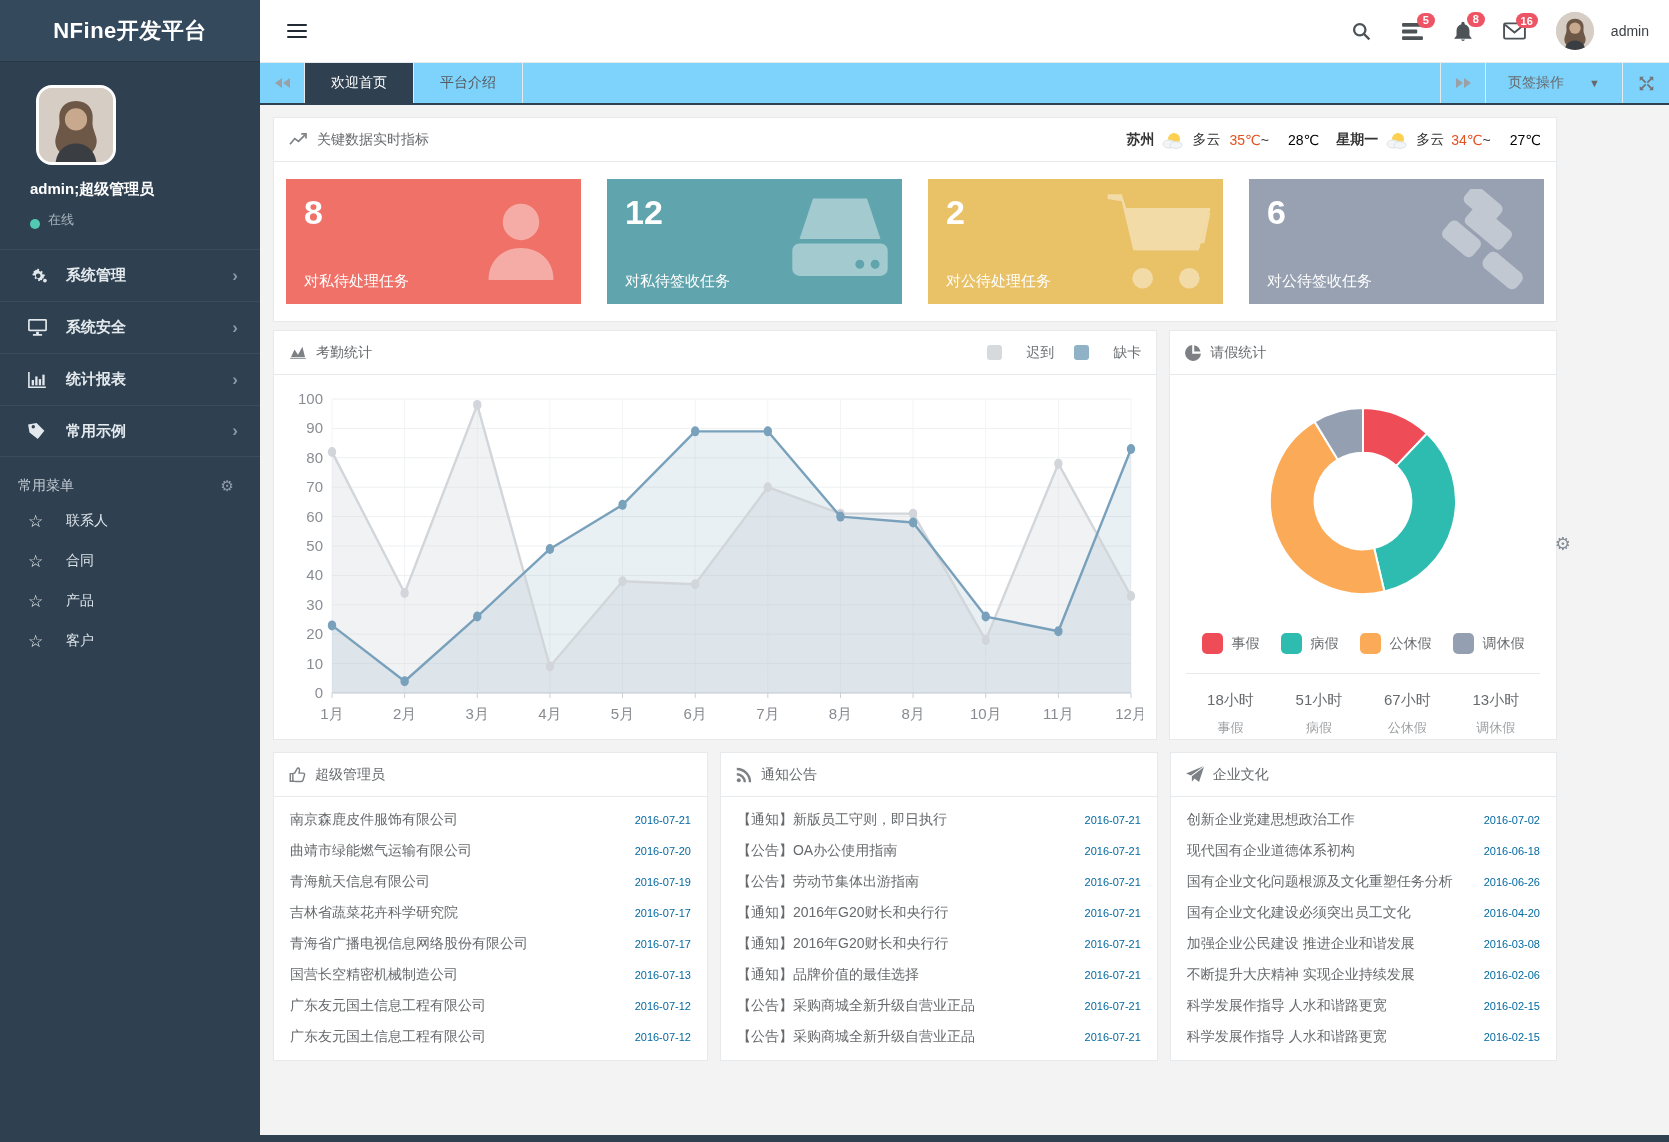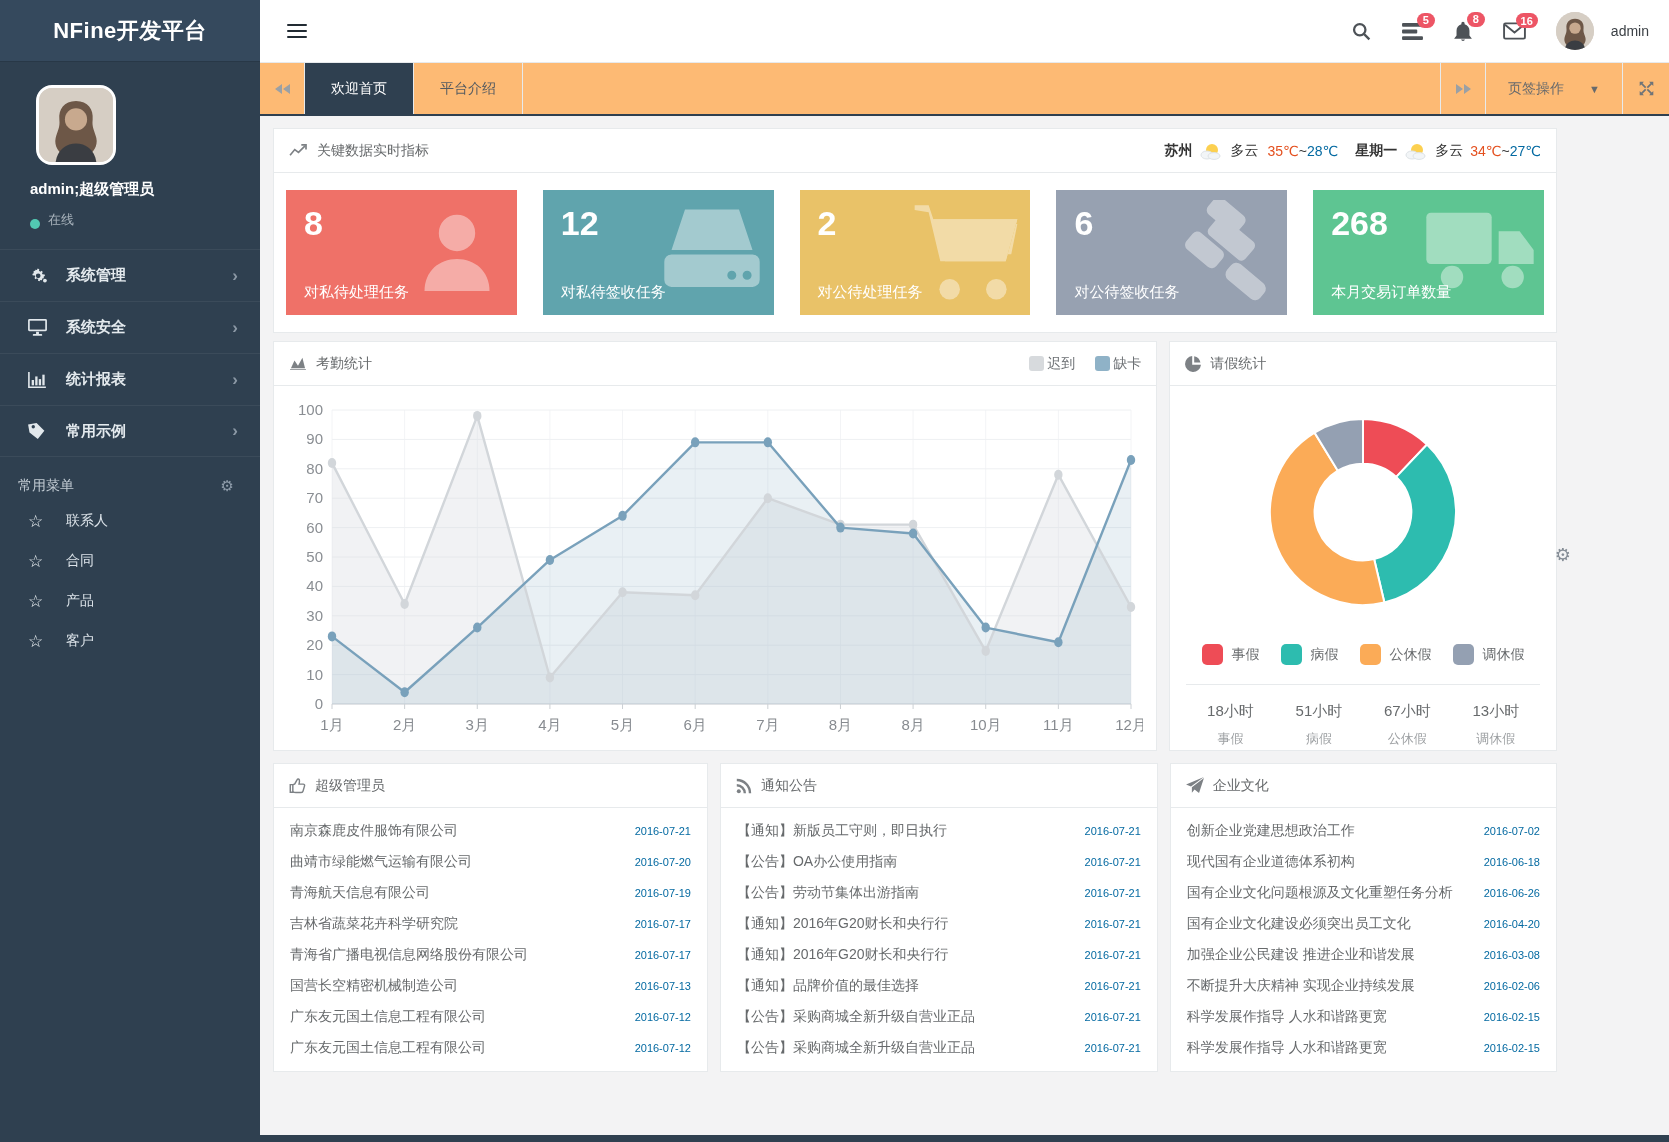--- a/index.html
+++ b/index.html
@@ -32,21 +32,21 @@
   .topbar { height:62px; background:#fff; display:flex; align-items:center; padding:0 20px 0 27px; }
   .hamburger { width:20px; cursor:pointer; }
   .hamburger span { display:block; height:2.5px; background:#222b33; margin:3.5px 0; border-radius:1px; }
   .topbar-right { margin-left:auto; display:flex; align-items:center; gap:30px; }
   .icon-btn { position:relative; color:#4d5257; cursor:pointer; display:flex; }
   .badge { position:absolute; top:-9px; right:-12px; background:#ed5565; color:#fff; font-size:11px;
            font-weight:bold; border-radius:9px; padding:1.5px 5px; min-width:18px; text-align:center; }
   .admin-chip { display:flex; align-items:center; gap:17px; color:#3c4146; cursor:pointer; }
   .avatar-sm { width:38px; height:38px; border-radius:50%; overflow:hidden; background:#d8d2cb; }
 
-  .tabbar { height:54px; background:#fdba74; display:flex; align-items:stretch; border-top:1px solid #e7eaec; border-bottom:2px solid #2f4050; }
+  .tabbar { height:43px; background:#7dd3fc; display:flex; align-items:stretch; border-top:1px solid #e7eaec; border-bottom:2px solid #2f4050; }
   .tab-arrow { width:45px; display:flex; align-items:center; justify-content:center; cursor:pointer; border-right:1px solid #e7eaec; }
   .tab { padding:0 26px; display:flex; align-items:center; font-size:14px; color:#555b60; border-right:1px solid #e7eaec; cursor:pointer; }
   .tab.active { background:#2f4050; color:#fff; }
   .tab-right { margin-left:auto; display:flex; align-items:stretch; }
   .tab-right > div { border-left:1px solid #e7eaec; }
   .tab-actions { padding:0 22px; display:flex; align-items:center; gap:25px; color:#676a6c; cursor:pointer; }
   .caret { font-size:11px; color:#676a6c; }
   .expand-btn { width:47px; display:flex; align-items:center; justify-content:center; cursor:pointer; color:#6f7478; }
 
   
@@ -58,28 +58,28 @@
 
   .cards-body { padding:17px 12px; display:flex; gap:26px; }
   .card { flex:1; height:125px; position:relative; color:#fff; overflow:hidden; cursor:pointer; }
   .card .num { font-size:34px; font-weight:bold; margin:14px 0 0 18px; }
   .card .lbl { position:absolute; left:18px; bottom:13px; font-size:15px; }
   .card .cicon { position:absolute; right:8px; top:10px; opacity:.42; }
 
   .weather { margin-left:auto; display:flex; align-items:center; gap:7px; font-size:14px; color:#333; }
   .w-city,.w-day { font-weight:bold; }
   .t-high { color:#e4501f; }
-  .t-low  { color:#0369a1; }
+  .t-low  { color:#000000;margin-left:19px; }
   .w-sep  { color:#333; }
 
   .row2 { display:flex; gap:12px; margin-top:8px; }
   .chart-panel { flex:885 0 0; }
   .donut-panel { flex:387 0 0; }
   .chart-legend { margin-left:auto; display:flex; gap:20px; align-items:center; font-size:14px; color:#6b6f73; }
-  .legend-item { display:flex; align-items:center; gap:3px; }
+  .legend-item { display:flex; align-items:center; gap:24px; }
   .sw { width:15px; height:15px; border-radius:3px; display:inline-block; }
   .chart-body { padding:10px 12px 2px; }
   .donut-body { padding:10px 16px 0; display:flex; flex-direction:column; align-items:center; }
   .pie-legend { display:flex; gap:21px; margin-top:16px; }
   .pie-legend-item { display:flex; align-items:center; gap:9px; font-size:14px; color:#676a6c; }
   .pl-sw { width:21px; height:21px; border-radius:5px; }
   .pie-stats { width:100%; border-top:1px solid #e7eaec; margin-top:19px; display:flex; padding-top:17px; }
   .ps-col { flex:1; text-align:center; }
   .ps-val { color:#676a6c; font-size:15px; }
   .ps-lbl { color:#9b9ea1; font-size:13px; margin-top:9px; }
@@ -337,32 +337,20 @@
             </div>
             <div class="card" style="background: rgb(151, 161, 177);">
               <div class="num">6</div>
               <div class="lbl">对公待签收任务</div>
               <div class="cicon">
                 <svg width="110" height="104" viewBox="0 0 24 24" fill="#ffffff">
                   <rect x="8" y="1" width="9" height="5" rx="1.4" transform="rotate(40 12.5 3.5)"></rect>
                   <rect x="3" y="9" width="9" height="5" rx="1.4" transform="rotate(40 7.5 11.5)"></rect>
                   <rect x="8.2" y="6.2" width="11" height="5.4" rx="1.2" transform="rotate(40 13.7 8.9)"></rect>
                   <rect x="12" y="16.5" width="10" height="4.6" rx="1.6" transform="rotate(40 17 18.8)"></rect>
-                </svg>
-              </div>
-            </div>
-            <div class="card" style="background: rgb(94, 197, 146);">
-              <div class="num">268</div>
-              <div class="lbl">本月交易订单数量</div>
-              <div class="cicon">
-                <svg width="112" height="100" viewBox="0 0 24 20" fill="#ffffff">
-                  <rect x="0.5" y="2" width="14" height="11" rx="1"></rect>
-                  <path d="M16 6h4.5L23.5 10v3H16z"></path>
-                  <circle cx="6" cy="15.8" r="2.4"></circle>
-                  <circle cx="19" cy="15.8" r="2.4"></circle>
                 </svg>
               </div>
             </div>
           </div>
       </section>
 
       <div class="row2">
         <section class="panel chart-panel">
           <div class="panel-head">
             <span class="ph-icon">

